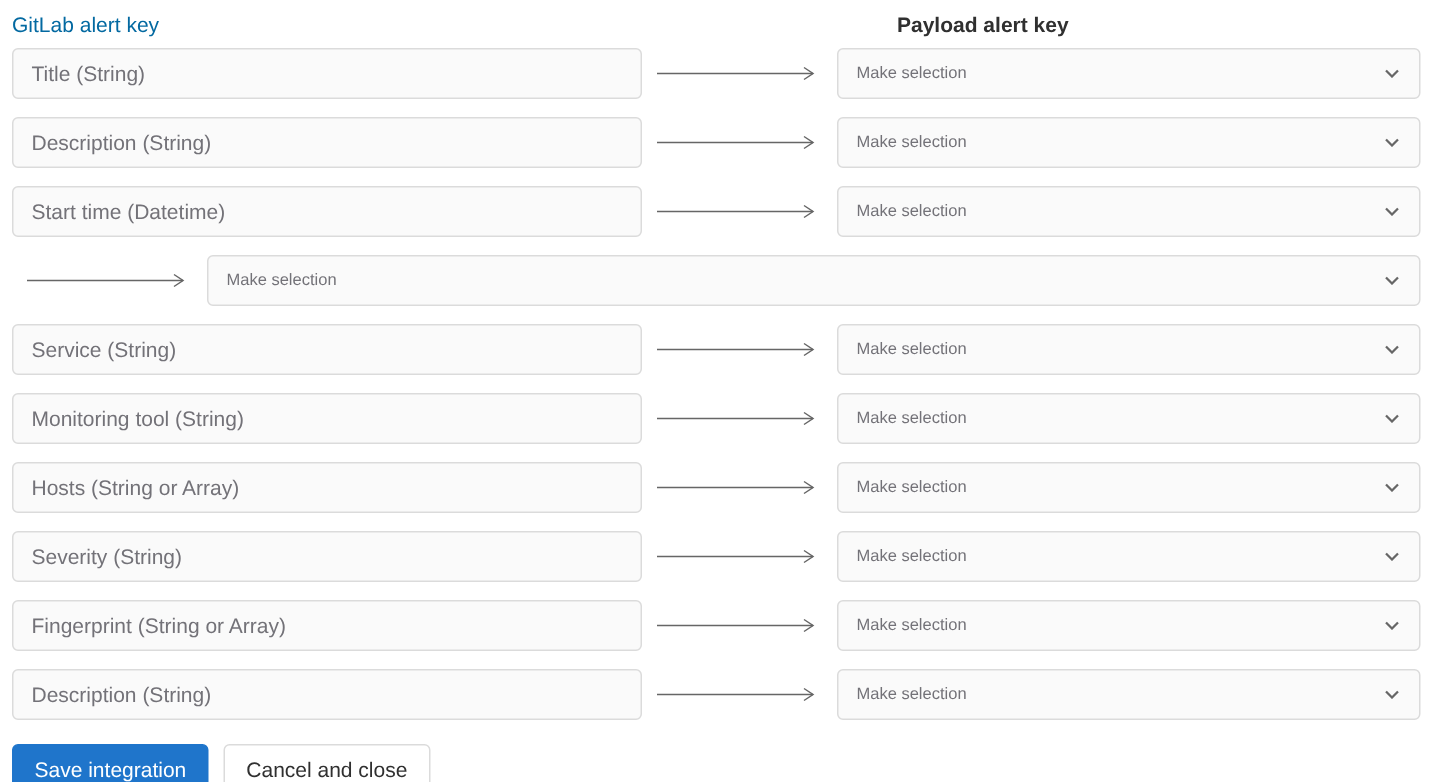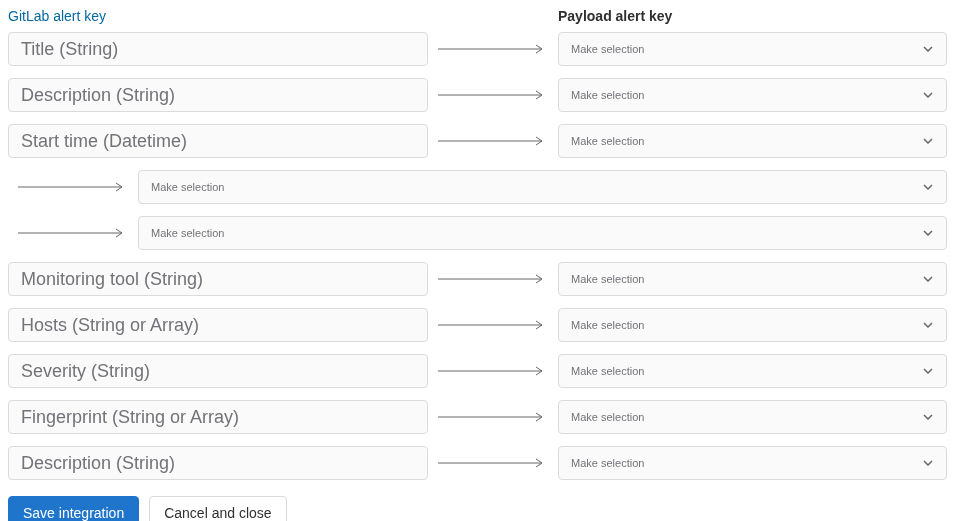--- a/index.html
+++ b/index.html
@@ -28,34 +28,35 @@
       font-weight: 400;
       color: #0369a1;
     }
     .header-arrow-space {
       width: 130px;
     }
     .header-right {
       flex: 1;
       font-weight: 600;
       color: #303030;
+      margin-left: 40px;
     }
     .mapping-row {
       display: flex;
       align-items: center;
       margin-bottom: 12px;
     }
     .gitlab-key {
       width: 420px;
       padding: 8px 12px;
       background: #fafafa;
       border: 1px solid #dbdbdb;
       border-radius: 4px;
       color: #737278;
-      font-size: 18px;
+      font-size: 14px;
       height: 34px;
       display: flex;
       align-items: center;
     }
     .arrow-cell {
       width: 130px;
       display: flex;
       align-items: center;
       justify-content: center;
       padding: 0 10px;
@@ -182,20 +183,21 @@
         <div class="payload-select">
           <span>Make selection</span>
           <span class="chevron">
             <svg width="10" height="6" viewBox="0 0 10 6">
               <polyline points="1,1 5,5 9,1" fill="none" stroke="#666" stroke-width="1.5"></polyline>
             </svg>
           </span>
         </div>
       </div>
       <div class="mapping-row">
+        <div class="gitlab-key">Service (String)</div>
         <div class="arrow-cell">
           <svg class="arrow-svg" viewBox="0 0 110 10" preserveAspectRatio="none">
             <line x1="0" y1="5" x2="104" y2="5" stroke="#666" stroke-width="1"></line>
             <polyline points="98,1 104,5 98,9" fill="none" stroke="#666" stroke-width="1"></polyline>
           </svg>
         </div>
         <div class="payload-select">
           <span>Make selection</span>
           <span class="chevron">
             <svg width="10" height="6" viewBox="0 0 10 6">

